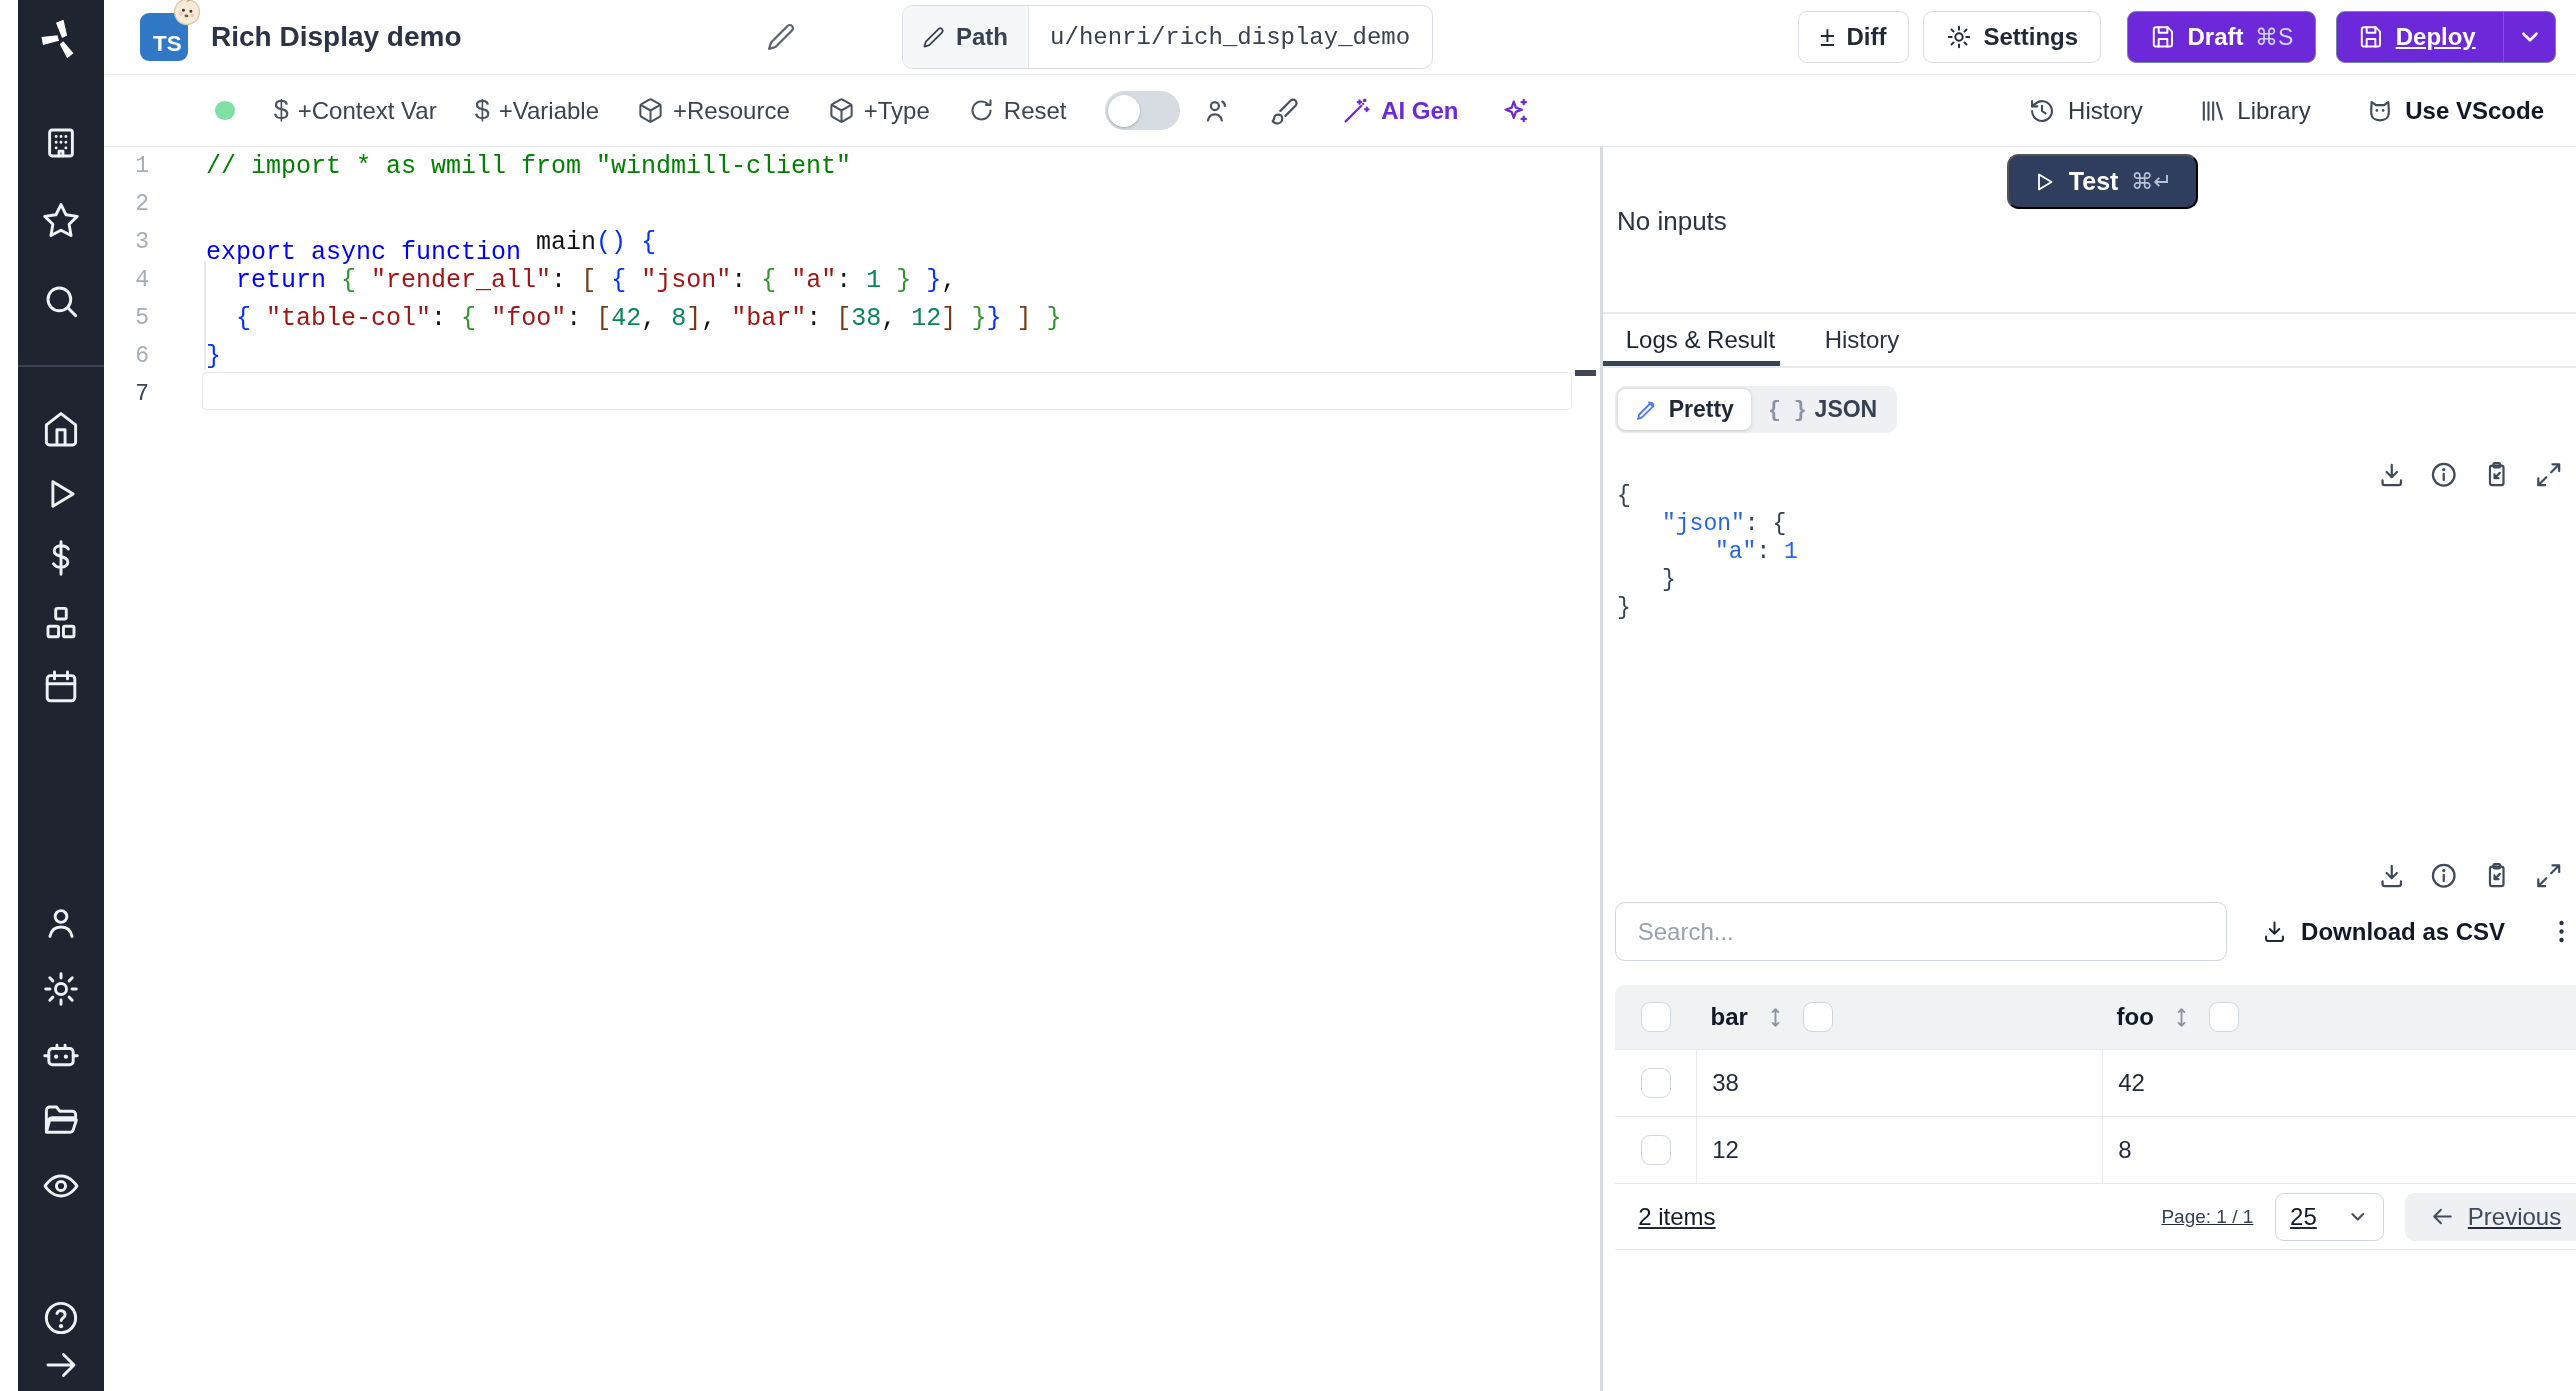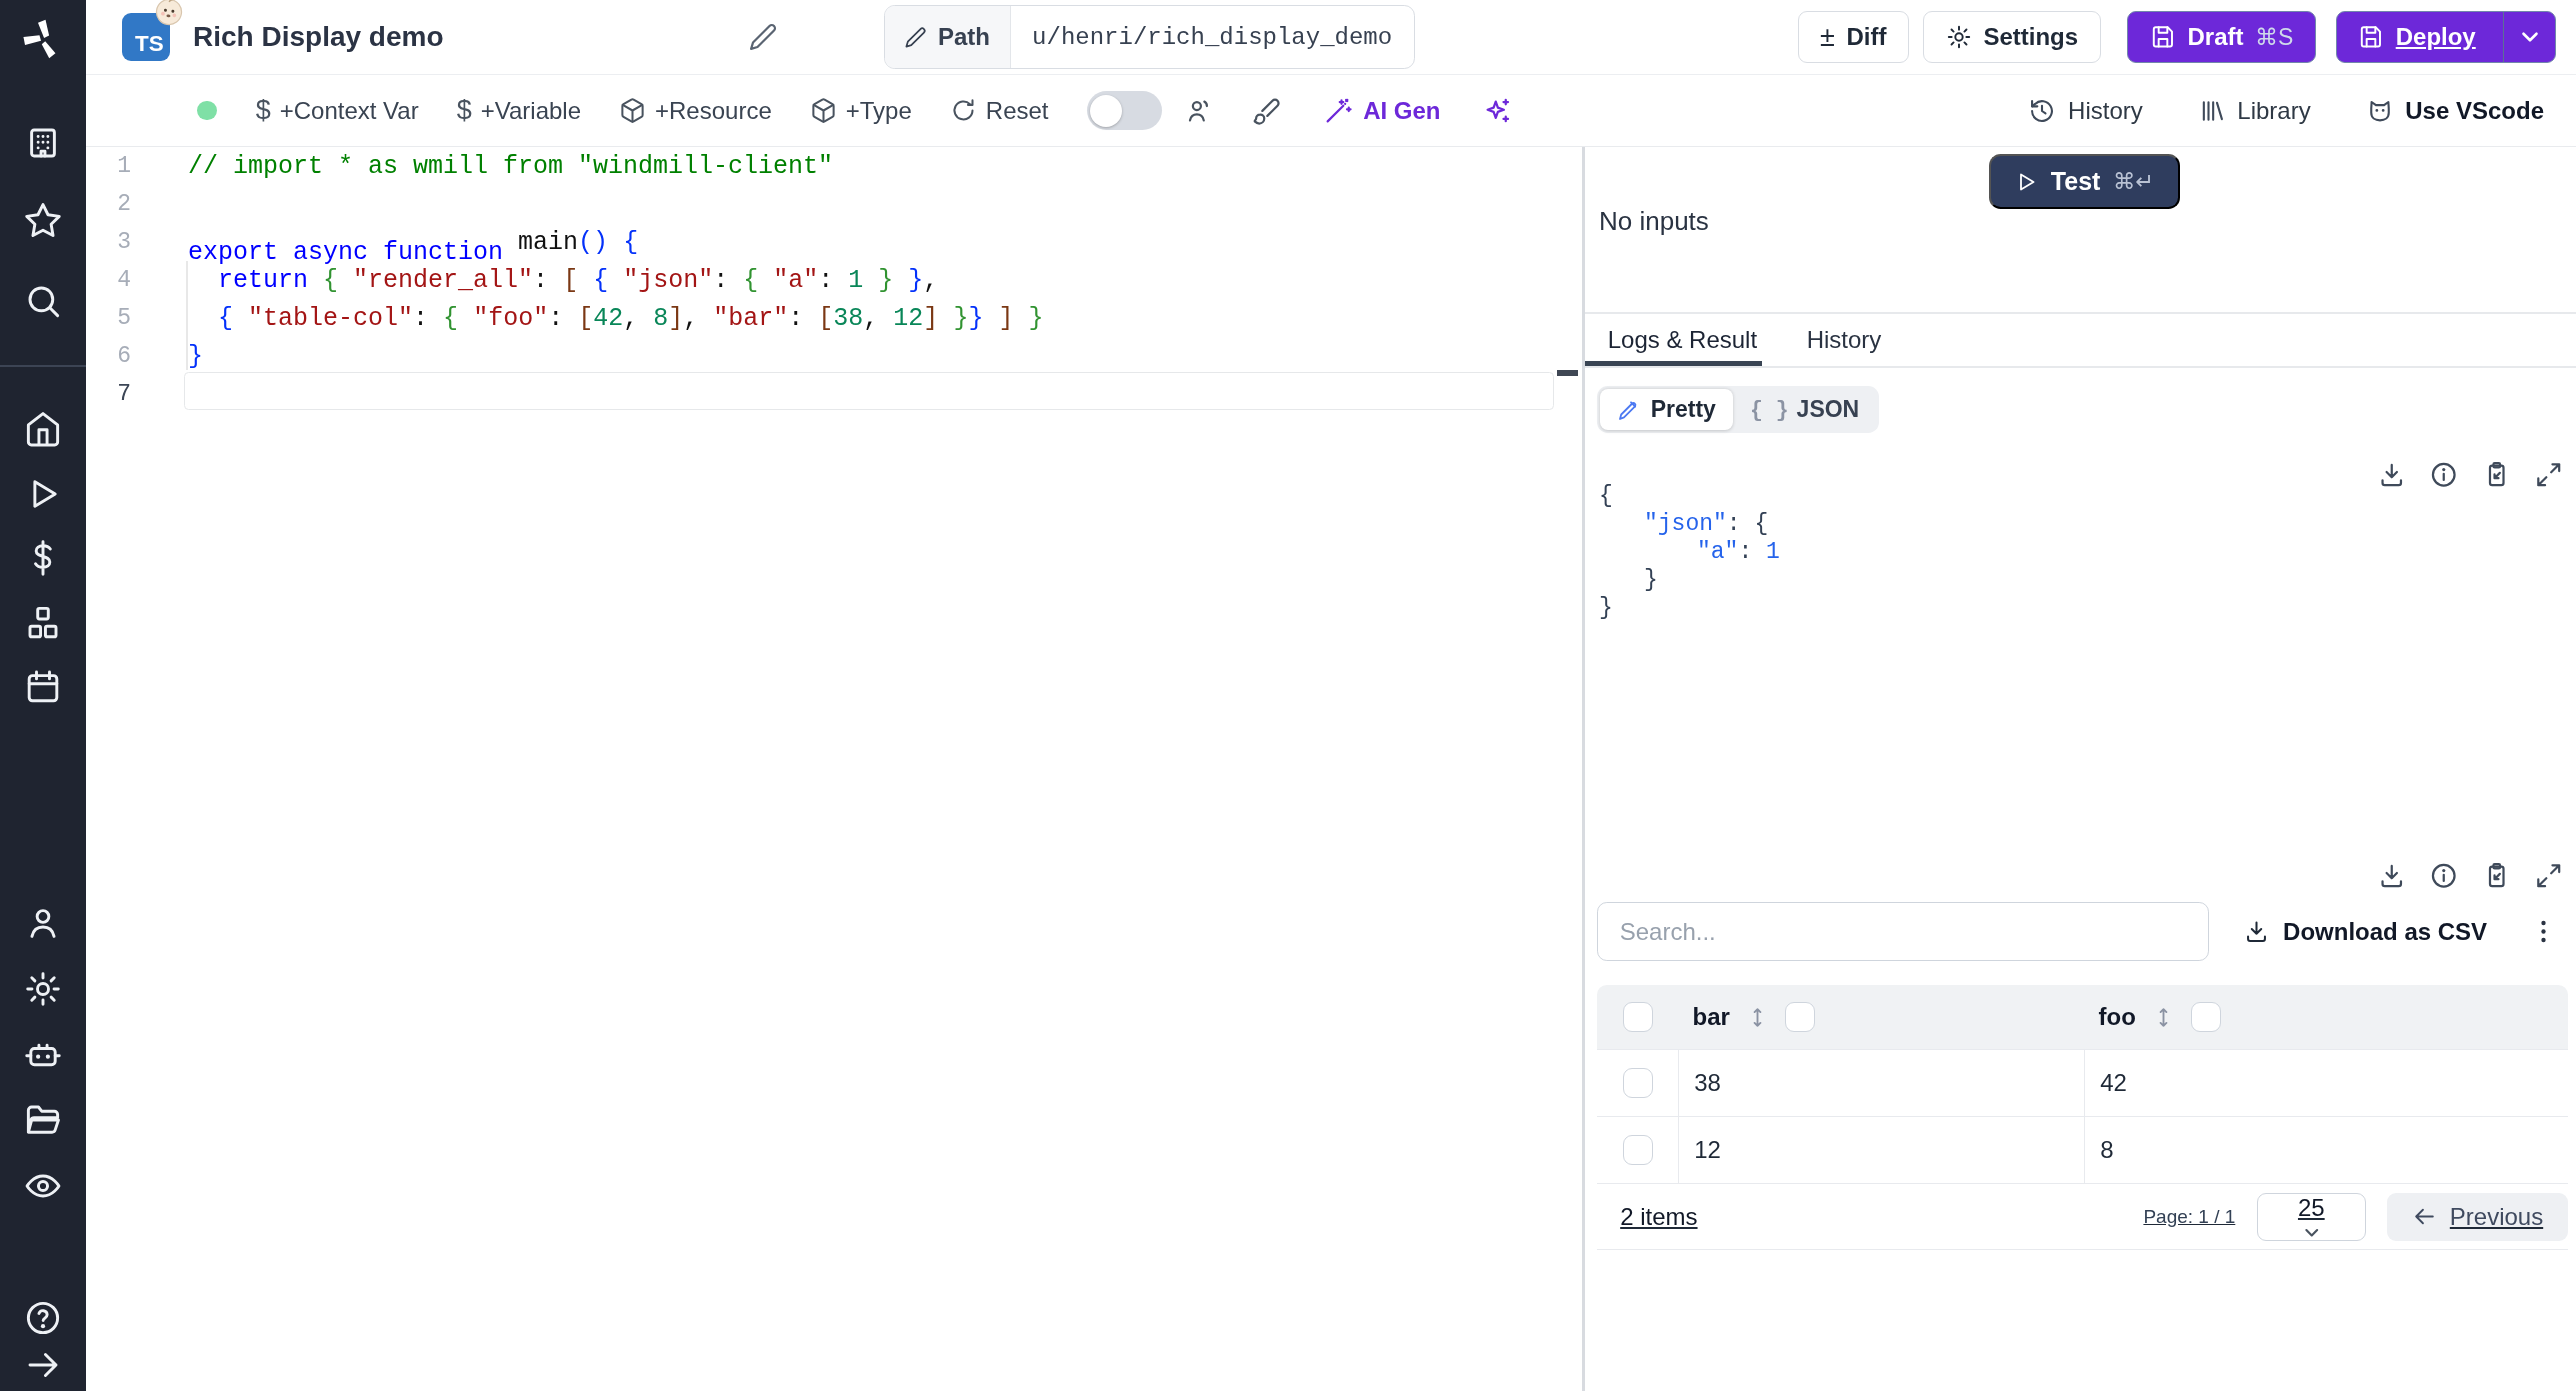--- a/index.html
+++ b/index.html
@@ -1,18 +1,18 @@
 <!DOCTYPE html>
 <html style="font-size:14.3px"><head>
 <meta charset="utf-8">
 <style>
   * { box-sizing: border-box; margin: 0; padding: 0; }
   html,body { width:2576px; height:1392px; }
   body { font-family:"Liberation Sans", sans-serif; background:#fff; color:#1f2937; overflow:hidden; }
-  .app { width:2576px; height:1392px; display:flex; position:relative; }
+  .app { width:2576px; height:1392px; display:flex; position:relative;padding-left:18px; }
 
   
   .sidebar { width:86px; background:#1f2430; position:relative; flex:0 0 86px; }
   .side-ic { position:absolute; left:50%; transform:translate(-50%,-50%); width:39px; height:39px; color:#eef1f5; }
   .side-ic svg { width:100%; height:100%; }
   .side-logo { position:absolute; top:18px; left:50%; transform:translateX(-50%); width:43px; height:43px; color:#fff; }
   .side-divider { position:absolute; top:365px; left:0; width:86px; height:1.8px; background:#3c4454; }
 
   
   .main { flex:1; display:flex; flex-direction:column; min-width:0; }
@@ -117,21 +117,21 @@
   .sort-ic { width:25px; height:25px; color:#8b93a3; cursor:pointer; } .sort-ic svg { width:100%; height:100%; }
   .cb { width:30px; height:30px; border:1.8px solid #cfd5dd; border-radius:9px; background:#fff; display:inline-block; cursor:pointer; flex:0 0 auto; }
   .trow { height:67px; display:grid; grid-template-columns:81px 406px 1fr; align-items:center; border-top:1.8px solid #e8eaee; }
   .trow:first-of-type { border-top:1.8px solid #e8eaee; }
   .td { font-size:24px; color:#1f2937; padding-left:15px; height:100%; display:flex; align-items:center; border-left:1.8px solid #e8eaee; }
   .td.cbcell { justify-content:center; padding-left:0; border-left:none; }
   .tfoot { height:67px; border-top:1.8px solid #e8eaee; border-bottom:1.8px solid #e8eaee; display:flex; align-items:center; padding-left:23px;text-decoration:underline; }
   .items-count { font-size:24px; color:#111827; }
   .foot-right { margin-left:auto; display:flex; align-items:center; gap:21.5px; }
   .page-label { font-size:19px; color:#334155; }
-  .page-select { width:109px; height:48px; border:1.8px solid #cfd5dd; border-radius:9px; background:#fff; display:flex; align-items:center; justify-content:space-between; padding:0 14.3px; font-size:24px; color:#111827; cursor:pointer;flex-direction:column; }
+  .page-select { width:109px; height:48px; border:1.8px solid #cfd5dd; border-radius:9px; background:#fff; display:flex; align-items:center; justify-content:space-between; padding:0 14.3px; font-size:24px; color:#111827; cursor:pointer; }
   .page-select .ic { width:21.5px; height:21.5px; color:#49535f; } .page-select .ic svg { width:100%; height:100%; }
   .prev-btn { height:48px; padding:0 25px; background:#eef0f3; border-radius:9px; display:flex; align-items:center; gap:12.5px; font-size:24px; font-weight:500; color:#3f4a5f; cursor:pointer; }
   .prev-btn .ic { width:25px; height:25px; } .prev-btn .ic svg { width:100%; height:100%; }
 </style>
 </head>
 <body>
 
 <div class="app">
 
   <nav class="sidebar">

